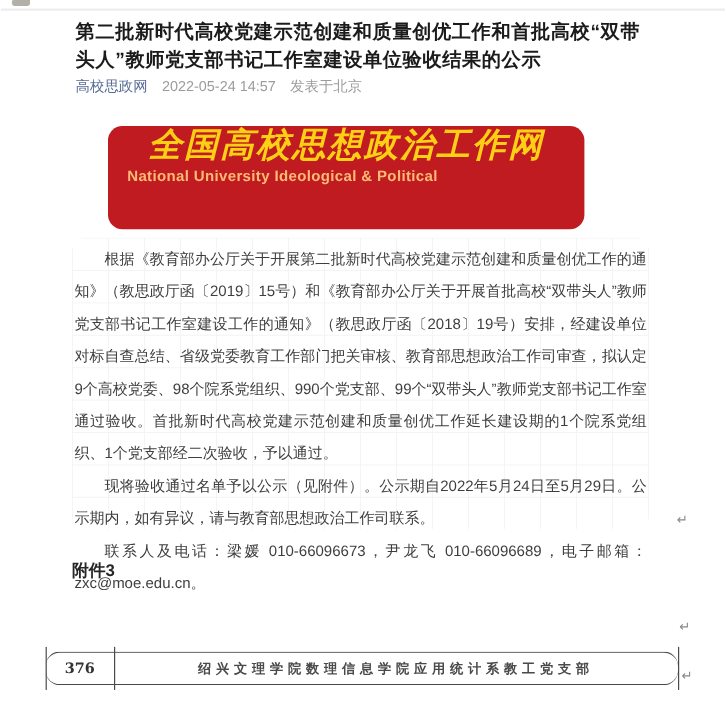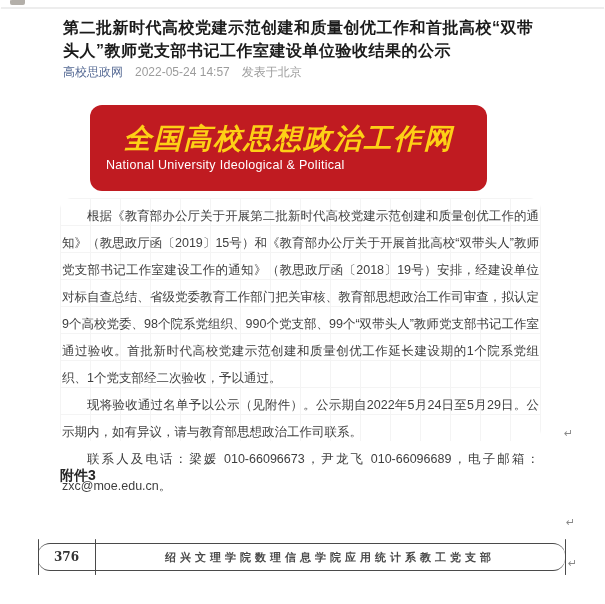--- a/index.html
+++ b/index.html
@@ -28,30 +28,30 @@
     position:absolute; left:63px; top:64px; width:481px;
     font-size:12px; line-height:16px; white-space:nowrap;
   }
   .byline .source { color:#576b95; margin-right:12px; cursor:pointer; }
   .byline .time   { color:#9c9c9c; margin-right:12px;text-align:center; }
   .byline .loc    { color:#9c9c9c; }
   
   .banner {
     position:absolute; left:90px; top:105px; width:397px; height:86px;
     background:#c01b21;
-    display:flex; flex-direction:column; justify-content:center;
+    display:flex; flex-direction:column; 
     padding:0 14px; cursor:pointer;
   }
   .banner-cn {
     color:#fdd016; font-size:28px; line-height:32px; font-weight:bold;
     font-family:"DejaVu Serif", serif; font-style:italic;
     letter-spacing:2px; white-space:nowrap; text-align:center;
   }
   .banner-en {
-    color:#ffffff; font-size:12.5px; line-height:16px; font-weight:normal;
+    color:#fdba74; font-size:12.5px; line-height:16px; font-weight:bold;
     margin-top:2px; letter-spacing:0.3px; text-align:left; padding-left:2px;
     white-space:nowrap;
   }
   
   .grid-body {
     position:absolute; left:60px; top:198px; width:481px; height:243px;
     background-image:
       linear-gradient(to right, #f4f4f4 1px, transparent 1px),
       linear-gradient(to bottom, #f4f4f4 1px, transparent 1px);
     background-size:30px 27px;

